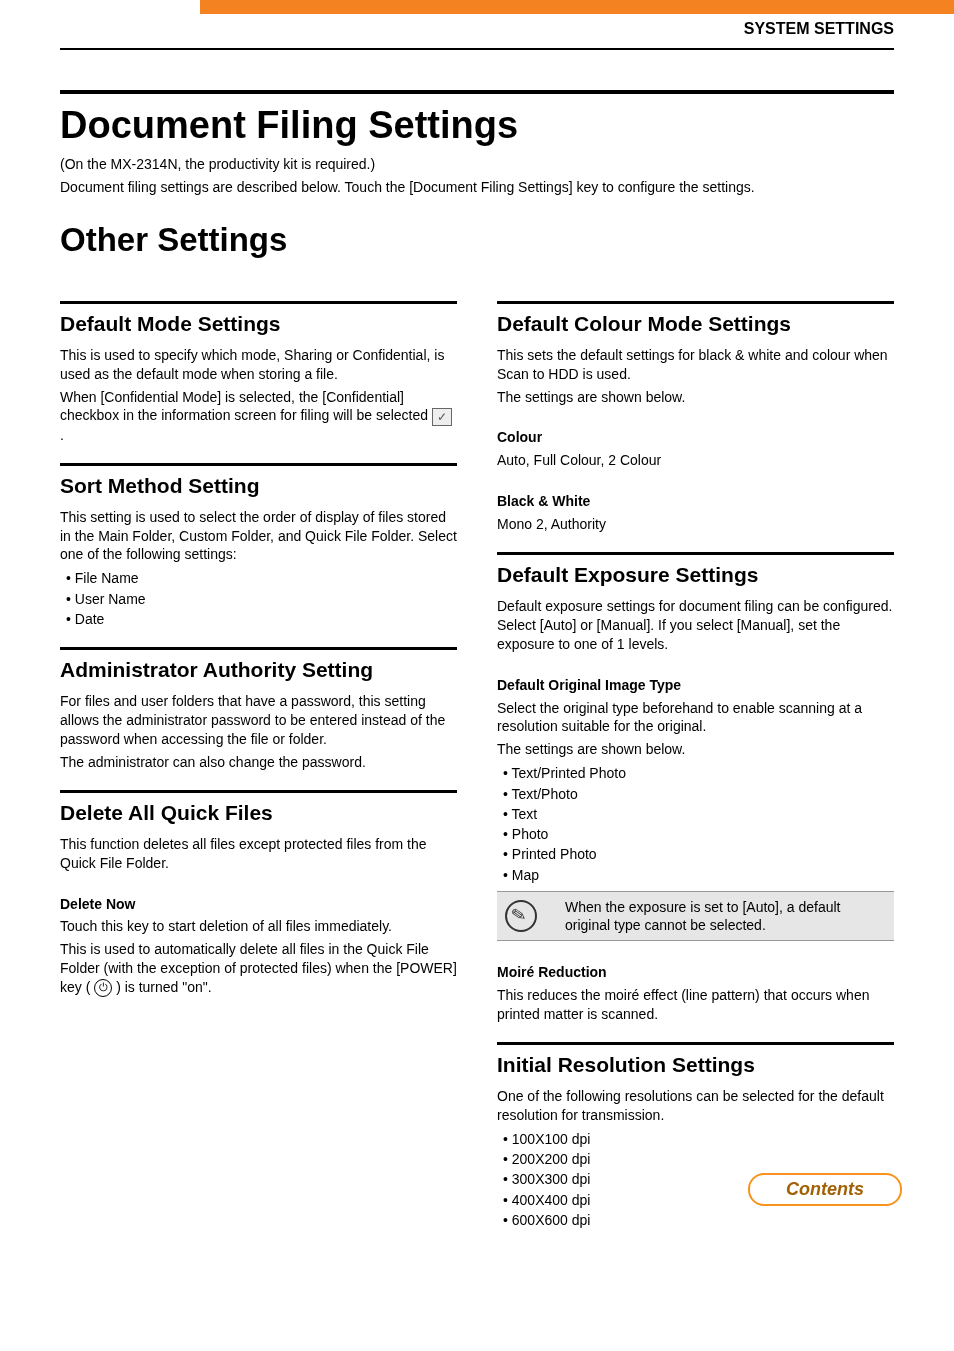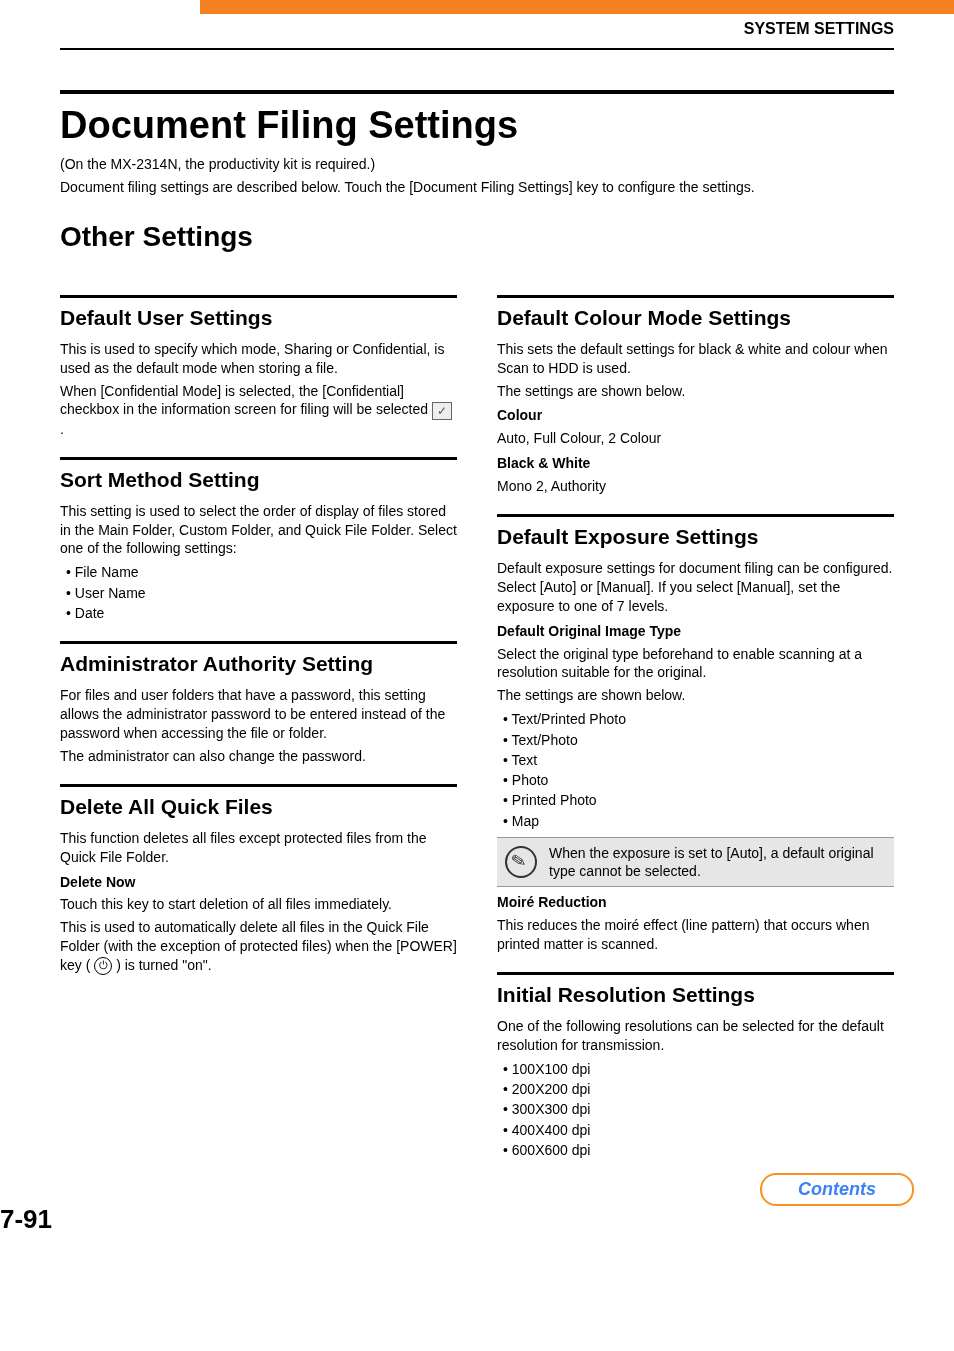--- a/index.html
+++ b/index.html
@@ -31,21 +31,21 @@
     margin: 0 60px 8px 60px;
     padding-top: 10px;
     border-top: 4px solid #000;
     font-weight: bold;
   }
   .intro {
     margin: 0 60px 24px 60px;
     font-size: 14px;
   }
   h2 {
-    font-size: 28px;
+    font-size: 33px;
     margin: 20px 60px 24px 60px;
     font-weight: bold;
   }
   .columns {
     display: flex;
     gap: 40px;
     margin: 0 60px 40px 60px;
   }
   .col {
     flex: 1;
@@ -62,41 +62,41 @@
     font-weight: bold;
   }
   p {
     margin: 0 0 4px 0;
     font-size: 14px;
     line-height: 1.35;
   }
   .bold-label {
     font-weight: bold;
     font-size: 14px;
-    margin-top: 6px;
+    margin-top: 22px;
   }
   ul {
     list-style: none;
     padding: 0;
     margin: 4px 0 4px 6px;
   }
   ul li {
     font-size: 14px;
     line-height: 1.45;
   }
   ul li:before {
     content: "• ";
   }
   .note-box {
     background: #e6e6e6;
     border-top: 1px solid #999;
     border-bottom: 1px solid #999;
     padding: 6px 8px;
     display: flex;
-    gap: 12px;
+    gap: 28px;
     align-items: center;
     margin: 6px 0;
   }
   .note-icon {
     width: 28px;
     height: 28px;
     border: 2px solid #333;
     border-radius: 50%;
     position: relative;
     flex-shrink: 0;
@@ -138,26 +138,26 @@
     line-height: 15px;
   }
   .page-number {
     text-align: left;
     font-size: 26px;
     font-weight: bold;
     margin-top: 20px;
   }
   .contents-btn {
     position: absolute;
-    right: 40px;
+    right: 52px;
     bottom: 40px;
     border: 2px solid #f7931e;
     border-radius: 16px;
     padding: 4px 36px;
-    color: #3b82f6;
+    color: #a16207;
     font-weight: bold;
     font-style: italic;
     font-size: 18px;
     background: #fff;
   }
   .page-wrap {
     position: relative;
     height: 1246px;
     box-sizing: border-box;
     overflow: hidden;
@@ -177,21 +177,21 @@
   <p>Document filing settings are described below. Touch the [Document Filing Settings] key to configure the settings.</p>
 </div>
 
 <h2>Other Settings</h2>
 
 <div class="columns">
 
   <div class="col">
 
     <div class="section-rule"></div>
-    <h3>Default User Settings</h3>
+    <h3>Default Mode Settings</h3>
     <p>This is used to specify which mode, Sharing or Confidential, is used as the default mode when storing a file.</p>
     <p>
       <span>When [Confidential Mode] is selected, the [Confidential] checkbox in the information screen for filing will be selected </span>
       <span class="inline-icon-box">✓</span>
       <span> .</span>
     </p>
 
     <div class="section-rule"></div>
     <h3>Sort Method Setting</h3>
     <p>This setting is used to select the order of display of files stored in the Main Folder, Custom Folder, and Quick File Folder. Select one of the following settings:</p>
@@ -224,21 +224,21 @@
     <h3>Default Colour Mode Settings</h3>
     <p>This sets the default settings for black &amp; white and colour when Scan to HDD is used.</p>
     <p>The settings are shown below.</p>
     <p class="bold-label">Colour</p>
     <p>Auto, Full Colour, 2 Colour</p>
     <p class="bold-label">Black &amp; White</p>
     <p>Mono 2, Authority</p>
 
     <div class="section-rule"></div>
     <h3>Default Exposure Settings</h3>
-    <p>Default exposure settings for document filing can be configured. Select [Auto] or [Manual]. If you select [Manual], set the exposure to one of 7 levels.</p>
+    <p>Default exposure settings for document filing can be configured. Select [Auto] or [Manual]. If you select [Manual], set the exposure to one of 1 levels.</p>
     <p class="bold-label">Default Original Image Type</p>
     <p>Select the original type beforehand to enable scanning at a resolution suitable for the original.</p>
     <p>The settings are shown below.</p>
     <ul>
       <li>Text/Printed Photo</li>
       <li>Text/Photo</li>
       <li>Text</li>
       <li>Photo</li>
       <li>Printed Photo</li>
       <li>Map</li>

